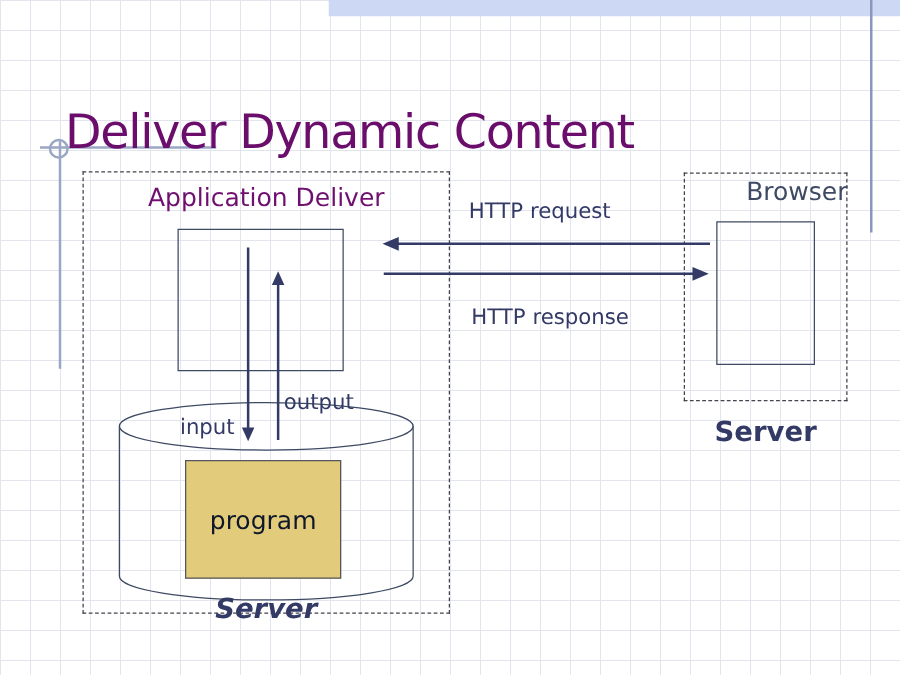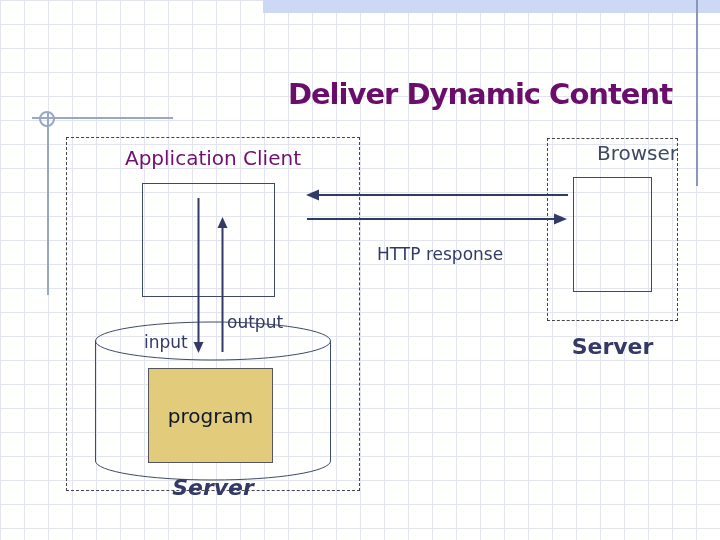--- a/index.html
+++ b/index.html
@@ -32,22 +32,22 @@
   .orn-hline { left: 32px; top: 117px; width: 141px; height: 2px; background: #9aa7c4; }
   .orn-vline { left: 47px; top: 113px; width: 2px; height: 182px; background: #9aa7c4; }
   .orn-circle {
     left: 39px; top: 111px; width: 16px; height: 16px;
     border: 2px solid #9aa7c4; border-radius: 50%; background: transparent;
   }
 
   
   .title {
     left: 52px; top: 58px; width: 620px;
-    font-size: 29px; font-weight: bold;
-    color: #6a0d6b; letter-spacing: -1px; white-space: nowrap; text-align: right;
+    font-size: 38px; font-weight: normal;
+    color: #6a0d6b; letter-spacing: -1px; white-space: nowrap;
   }
 
   
   .dashed-box { border: 1px dashed #43434b; background: transparent; }
   .server-dashed { left: 66px; top: 137px; width: 294px; height: 354px; }
   .browser-dashed { left: 547px; top: 138px; width: 131px; height: 183px; }
 
   
   .inner-rect { border: 1px solid #3e4a63; background: transparent; }
   .app-rect { left: 142px; top: 183px; width: 133px; height: 114px; }
@@ -95,21 +95,21 @@
 
   <div class="abs top-bar"></div>
   <div class="abs right-line"></div>
   <div class="abs orn-hline"></div>
   <div class="abs orn-vline"></div>
   <div class="abs orn-circle"></div>
 
   <h1 class="abs title lbl">Deliver Dynamic Content</h1>
 
   <div class="abs dashed-box server-dashed"></div>
-  <div class="abs lbl app-server-label">Application Client</div>
+  <div class="abs lbl app-server-label">Application Deliver</div>
   <div class="abs inner-rect app-rect"></div>
 
   <div class="abs dashed-box browser-dashed"></div>
   <div class="abs lbl browser-label">Browser</div>
   <div class="abs inner-rect browser-rect"></div>
 
   <svg id="connectors" viewBox="0 0 720 540" xmlns="http://www.w3.org/2000/svg">
 
     <g stroke="#3e4a63" stroke-width="1" fill="none">
       <path d="M 95.5 341 L 95.5 461 A 117.5 19 0 0 0 330.5 461 L 330.5 341"></path>
@@ -137,18 +137,19 @@
     </g>
   </svg>
 
   <div class="abs lbl input-label">input</div>
   <div class="abs lbl output-label">output</div>
 
   <div class="abs program-box">
     <span class="lbl">program</span>
   </div>
 
+  <div class="abs lbl request-label">HTTP request</div>
   <div class="abs lbl response-label">HTTP response</div>
 
   <div class="abs lbl caption server-caption">Server</div>
   <div class="abs lbl caption client-caption">Server</div>
 
 </div>
 
 </body></html>

